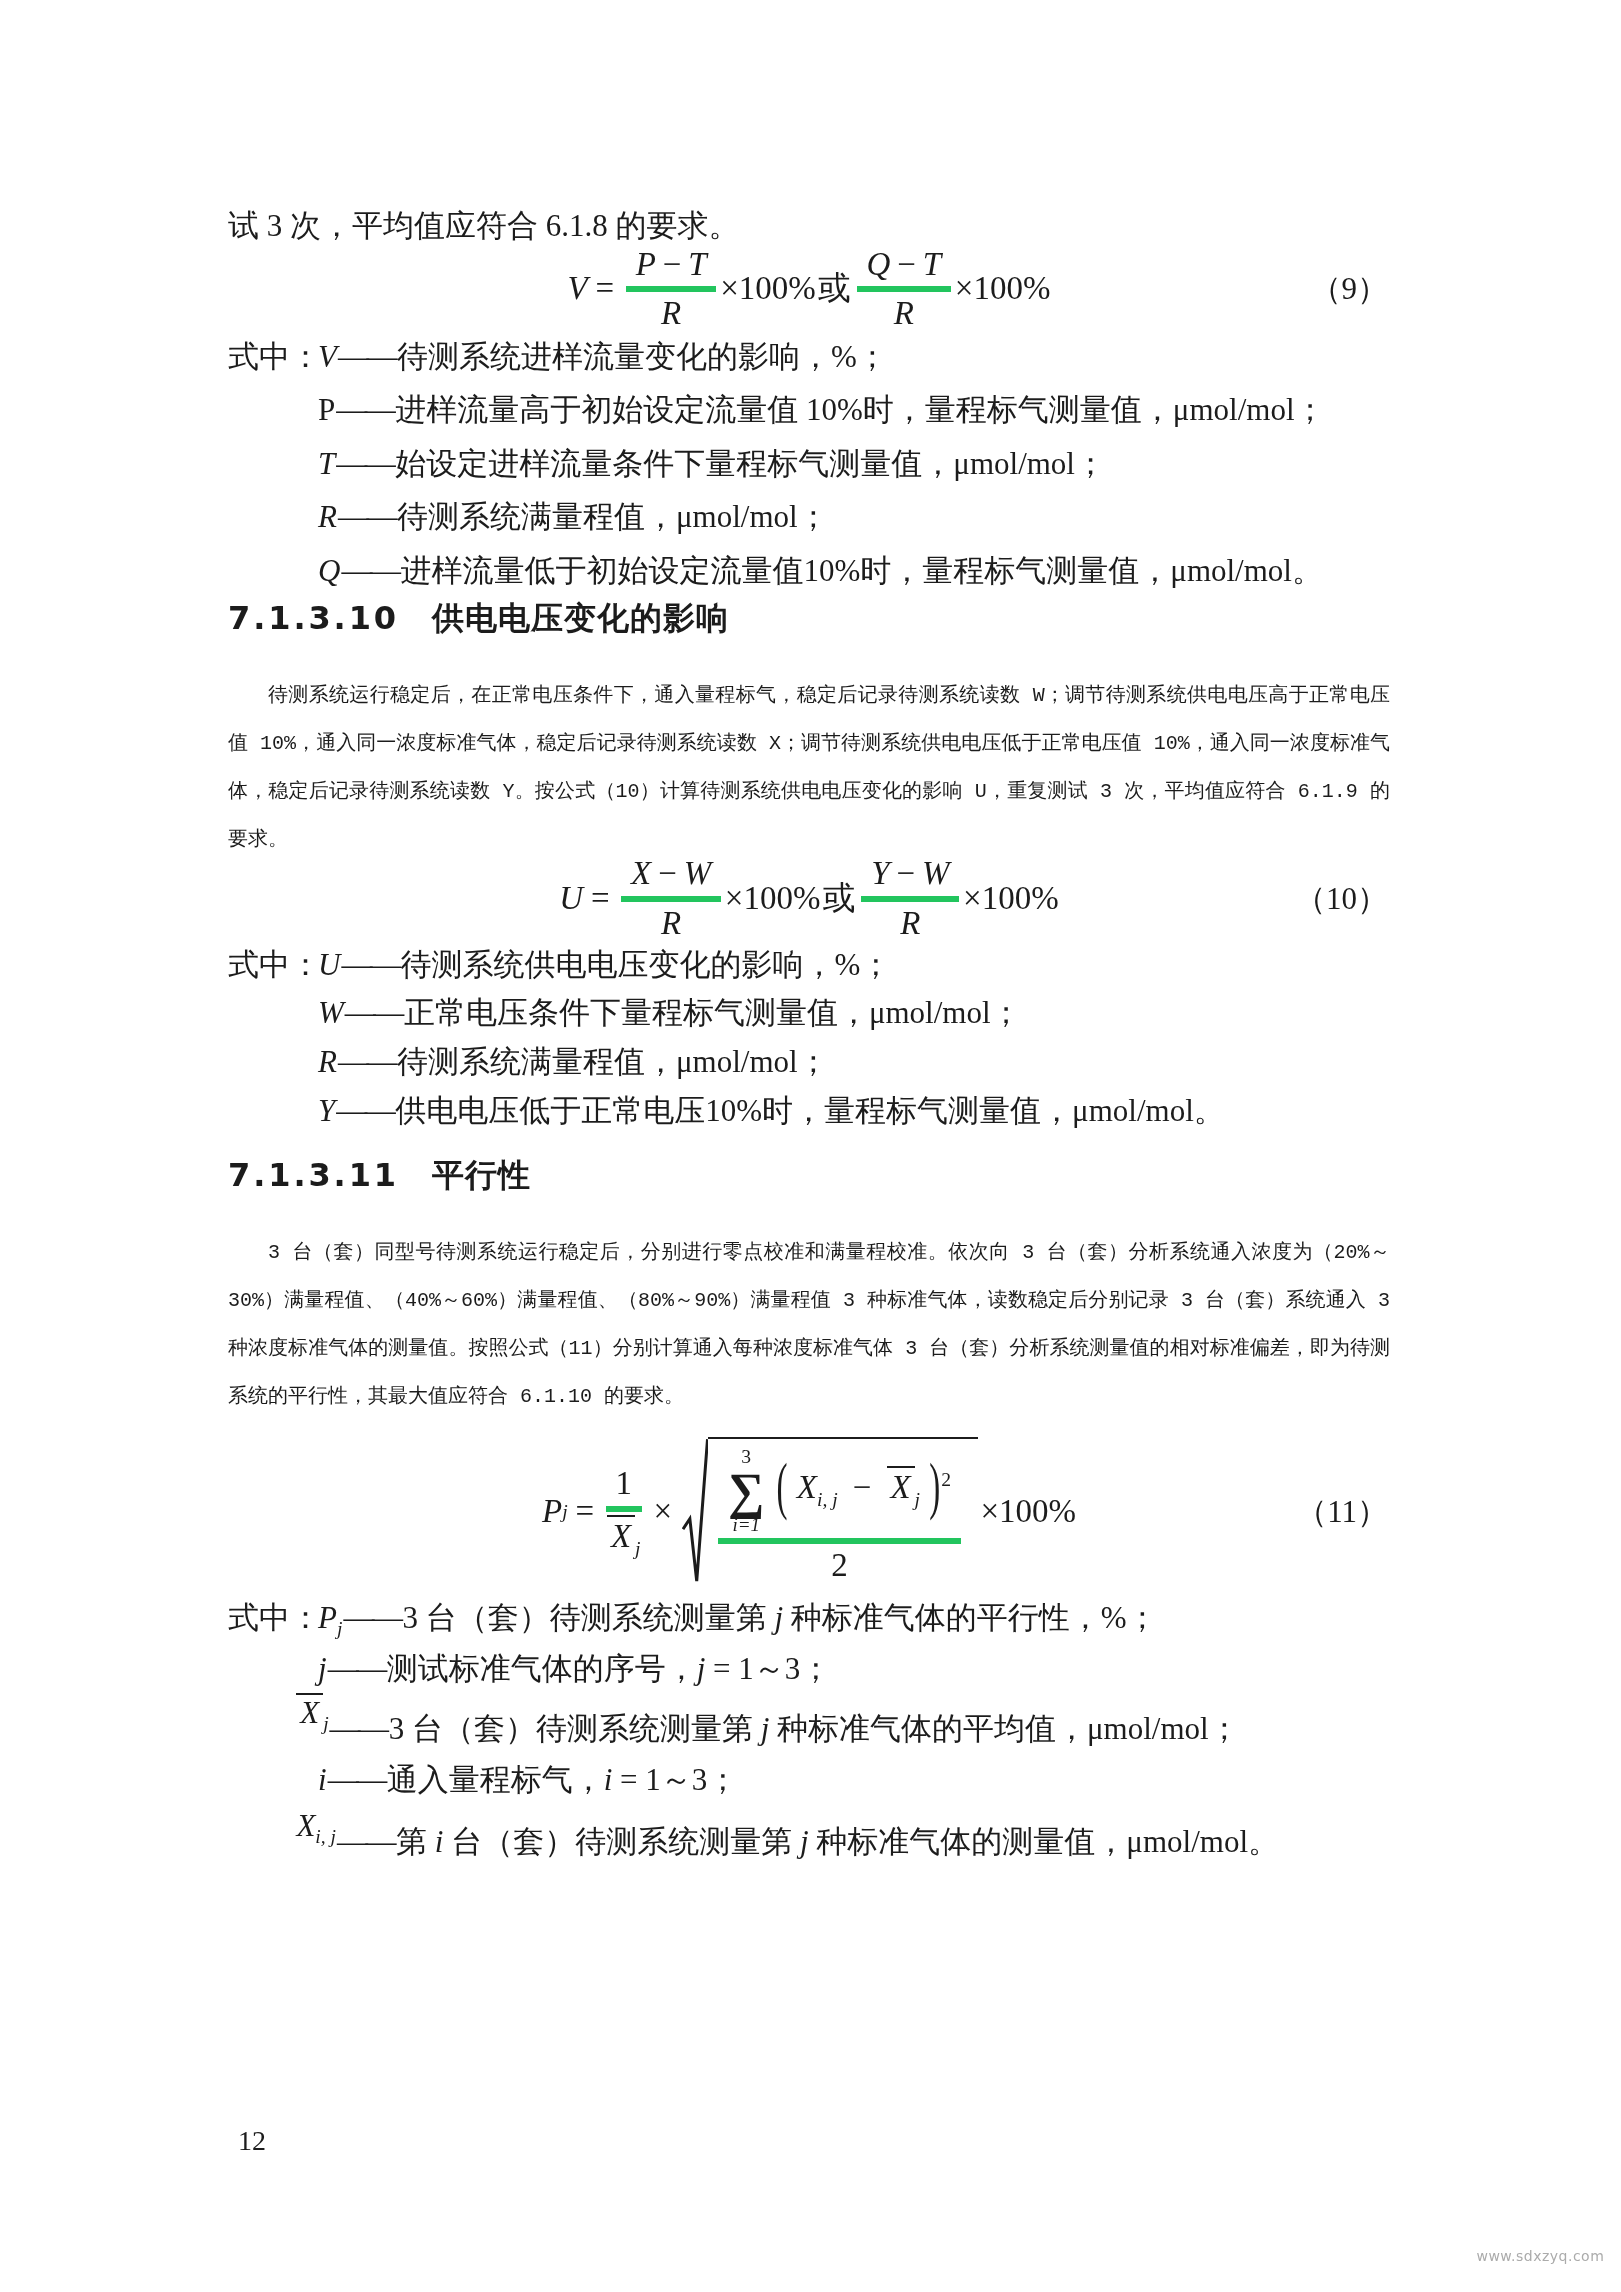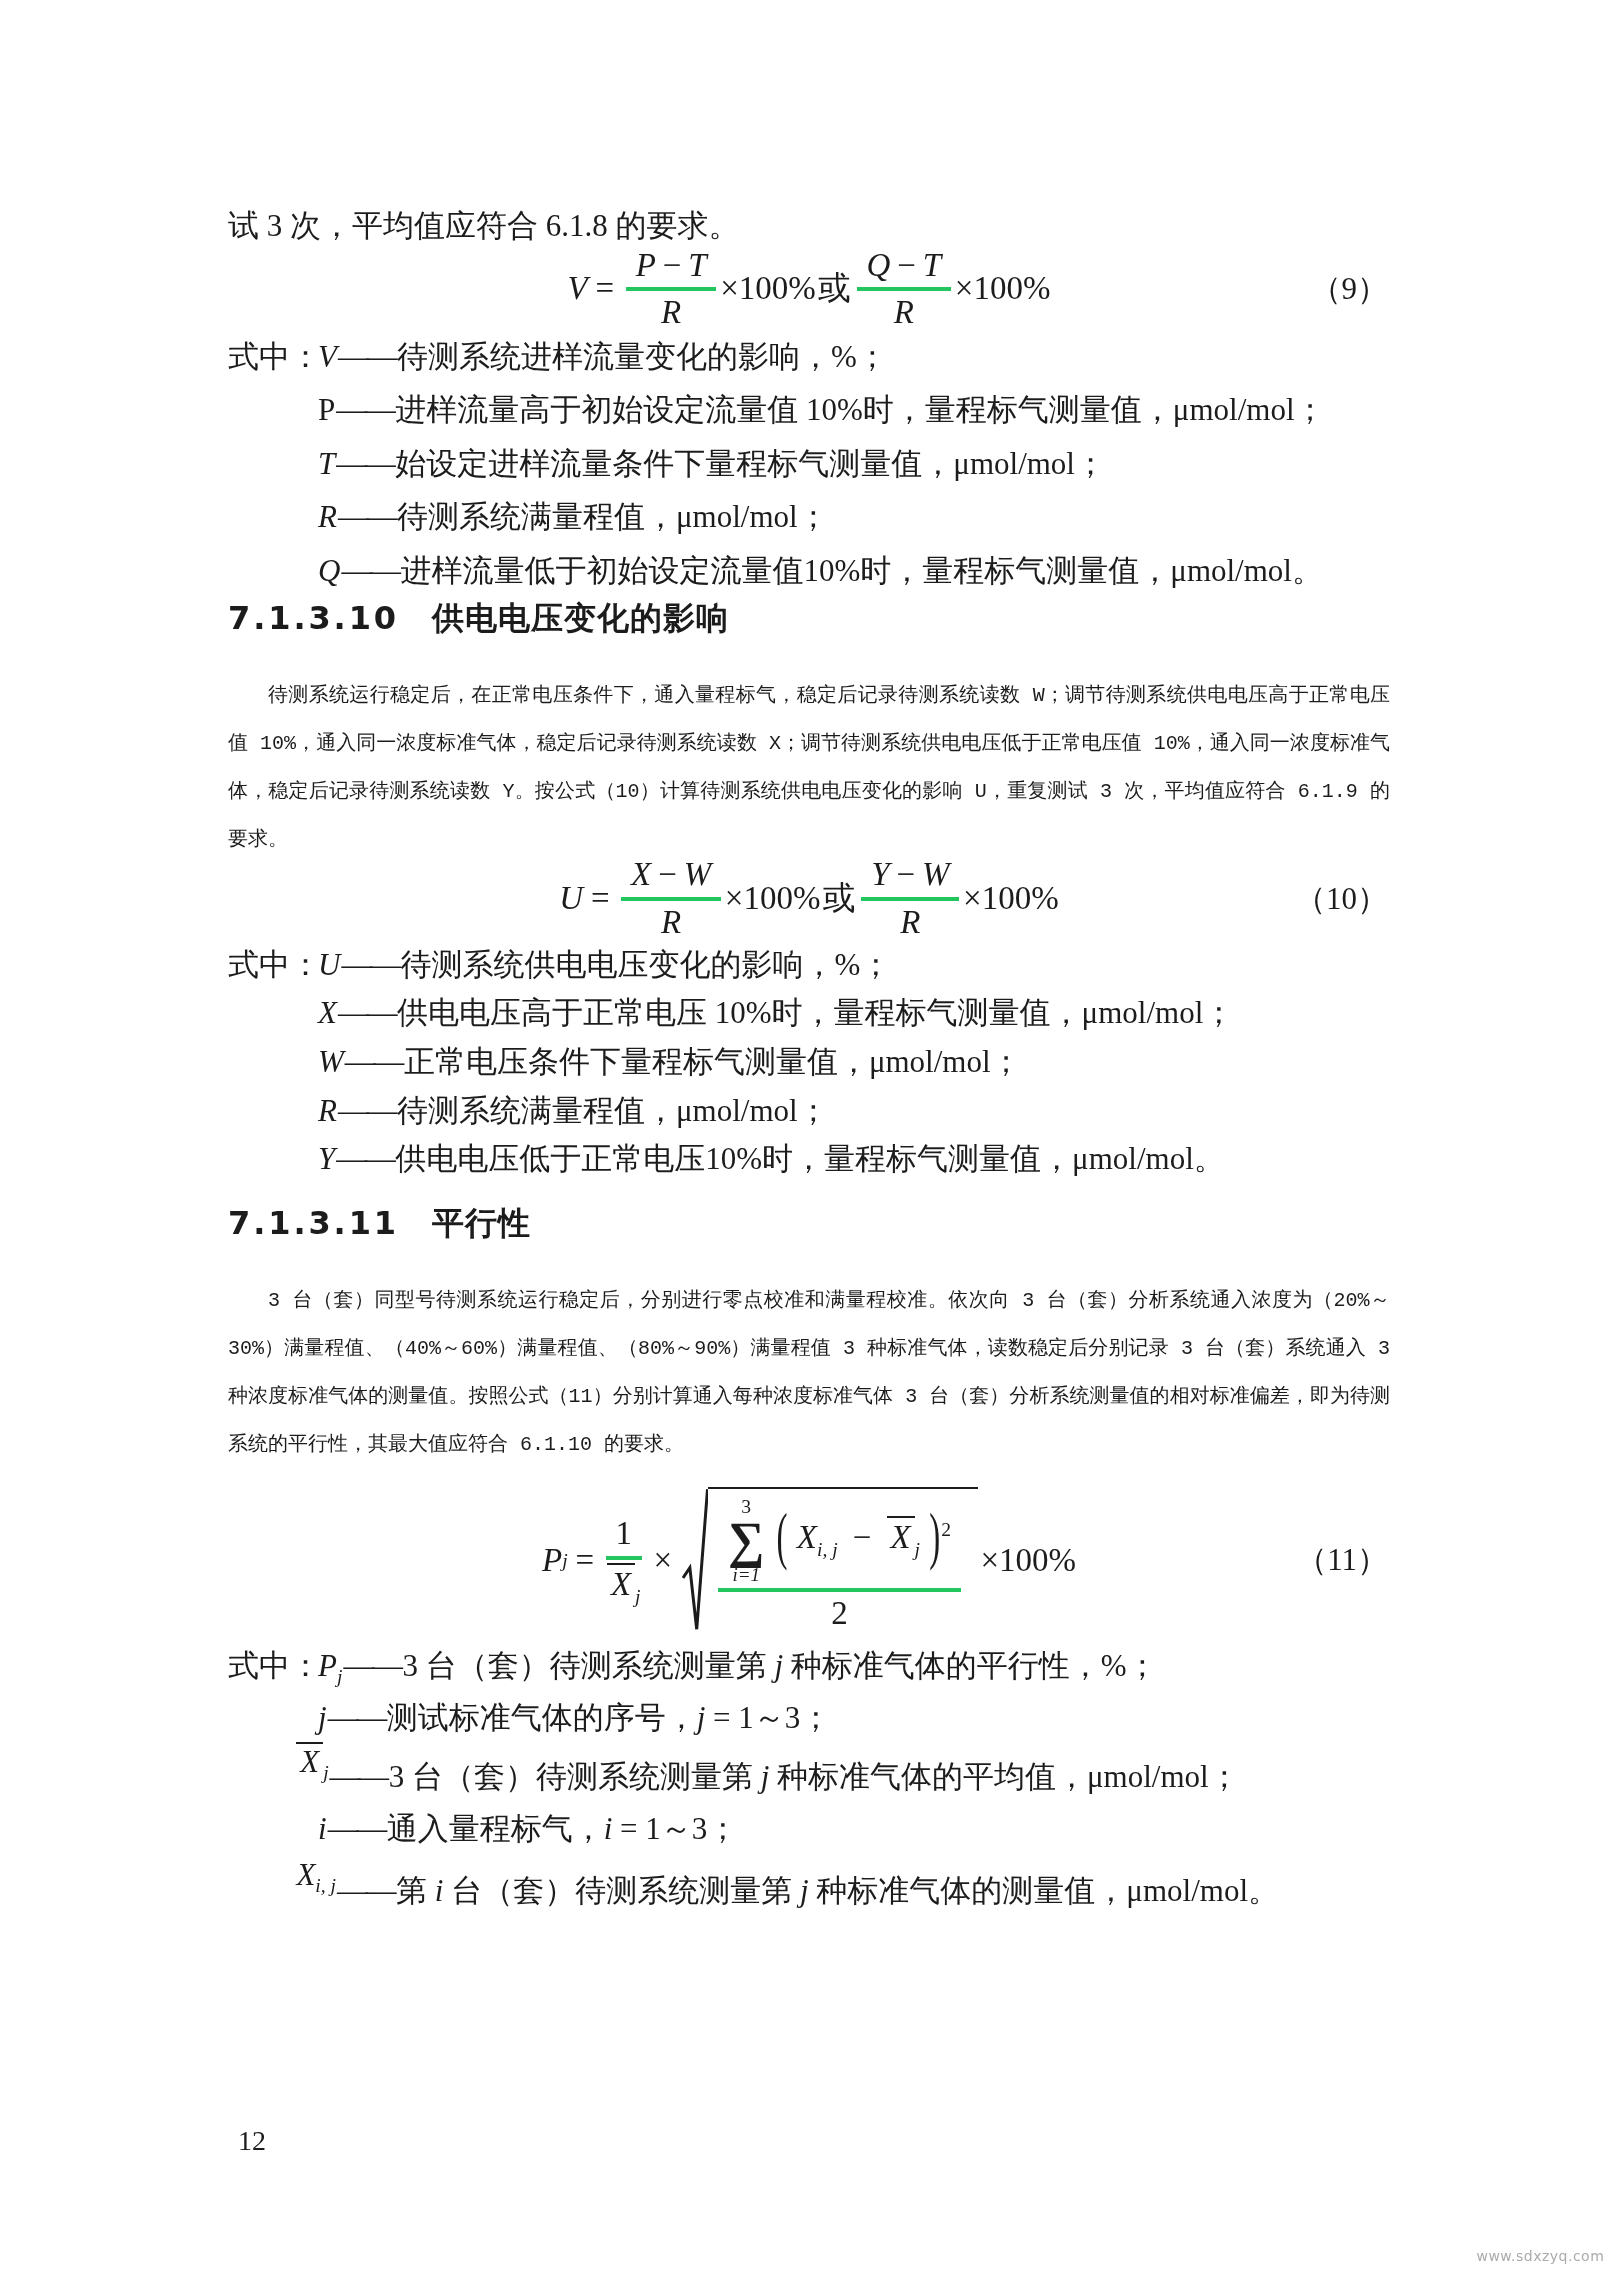--- a/index.html
+++ b/index.html
@@ -82,21 +82,21 @@
   sup.upright { font-size: 19.6px; line-height: 1; }
 
   .frac {
     display: inline-block;
     vertical-align: middle;
     text-align: center;
     margin: 0 3.9px;
   }
   .frac .num {
     display: block;
-    border-bottom: 4px solid #22c55e;
+    border-bottom: 6px solid #22c55e;
     padding: 0 9.8px 3.9px 9.8px;
   }
   .frac .num .op { margin: 0 6.9px; }
   .frac .den { display: block; padding-top: 2.9px; }
 
   .obar {
     display: inline-block;
     border-top: 2px solid #1c1c1c;
     padding: 1px 3.9px 0 3.9px;
   }
@@ -247,23 +247,20 @@
         </span>
         <span class="upright">×100%</span>
       </span>
       <span class="formula-label">（10）</span>
     </div>
 
     <div class="def-list defs-10">
       <div class="def-item">
         <span class="def-prefix">式中：</span>
         <span class="sym">U</span><span class="dash">——</span><span>待测系统供电电压变化的影响，%；</span>
-      </div>
-      <div class="def-item">
-        <span class="sym">X</span><span class="dash">——</span><span>供电电压高于正常电压 10%时，量程标气测量值，μmol/mol；</span>
       </div>
       <div class="def-item">
         <span class="sym">W</span><span class="dash">——</span><span>正常电压条件下量程标气测量值，μmol/mol；</span>
       </div>
       <div class="def-item">
         <span class="sym">R</span><span class="dash">——</span><span>待测系统满量程值，μmol/mol；</span>
       </div>
       <div class="def-item">
         <span class="sym">Y</span><span class="dash">——</span><span>供电电压低于正常电压10%时，量程标气测量值，μmol/mol。</span>
       </div>

